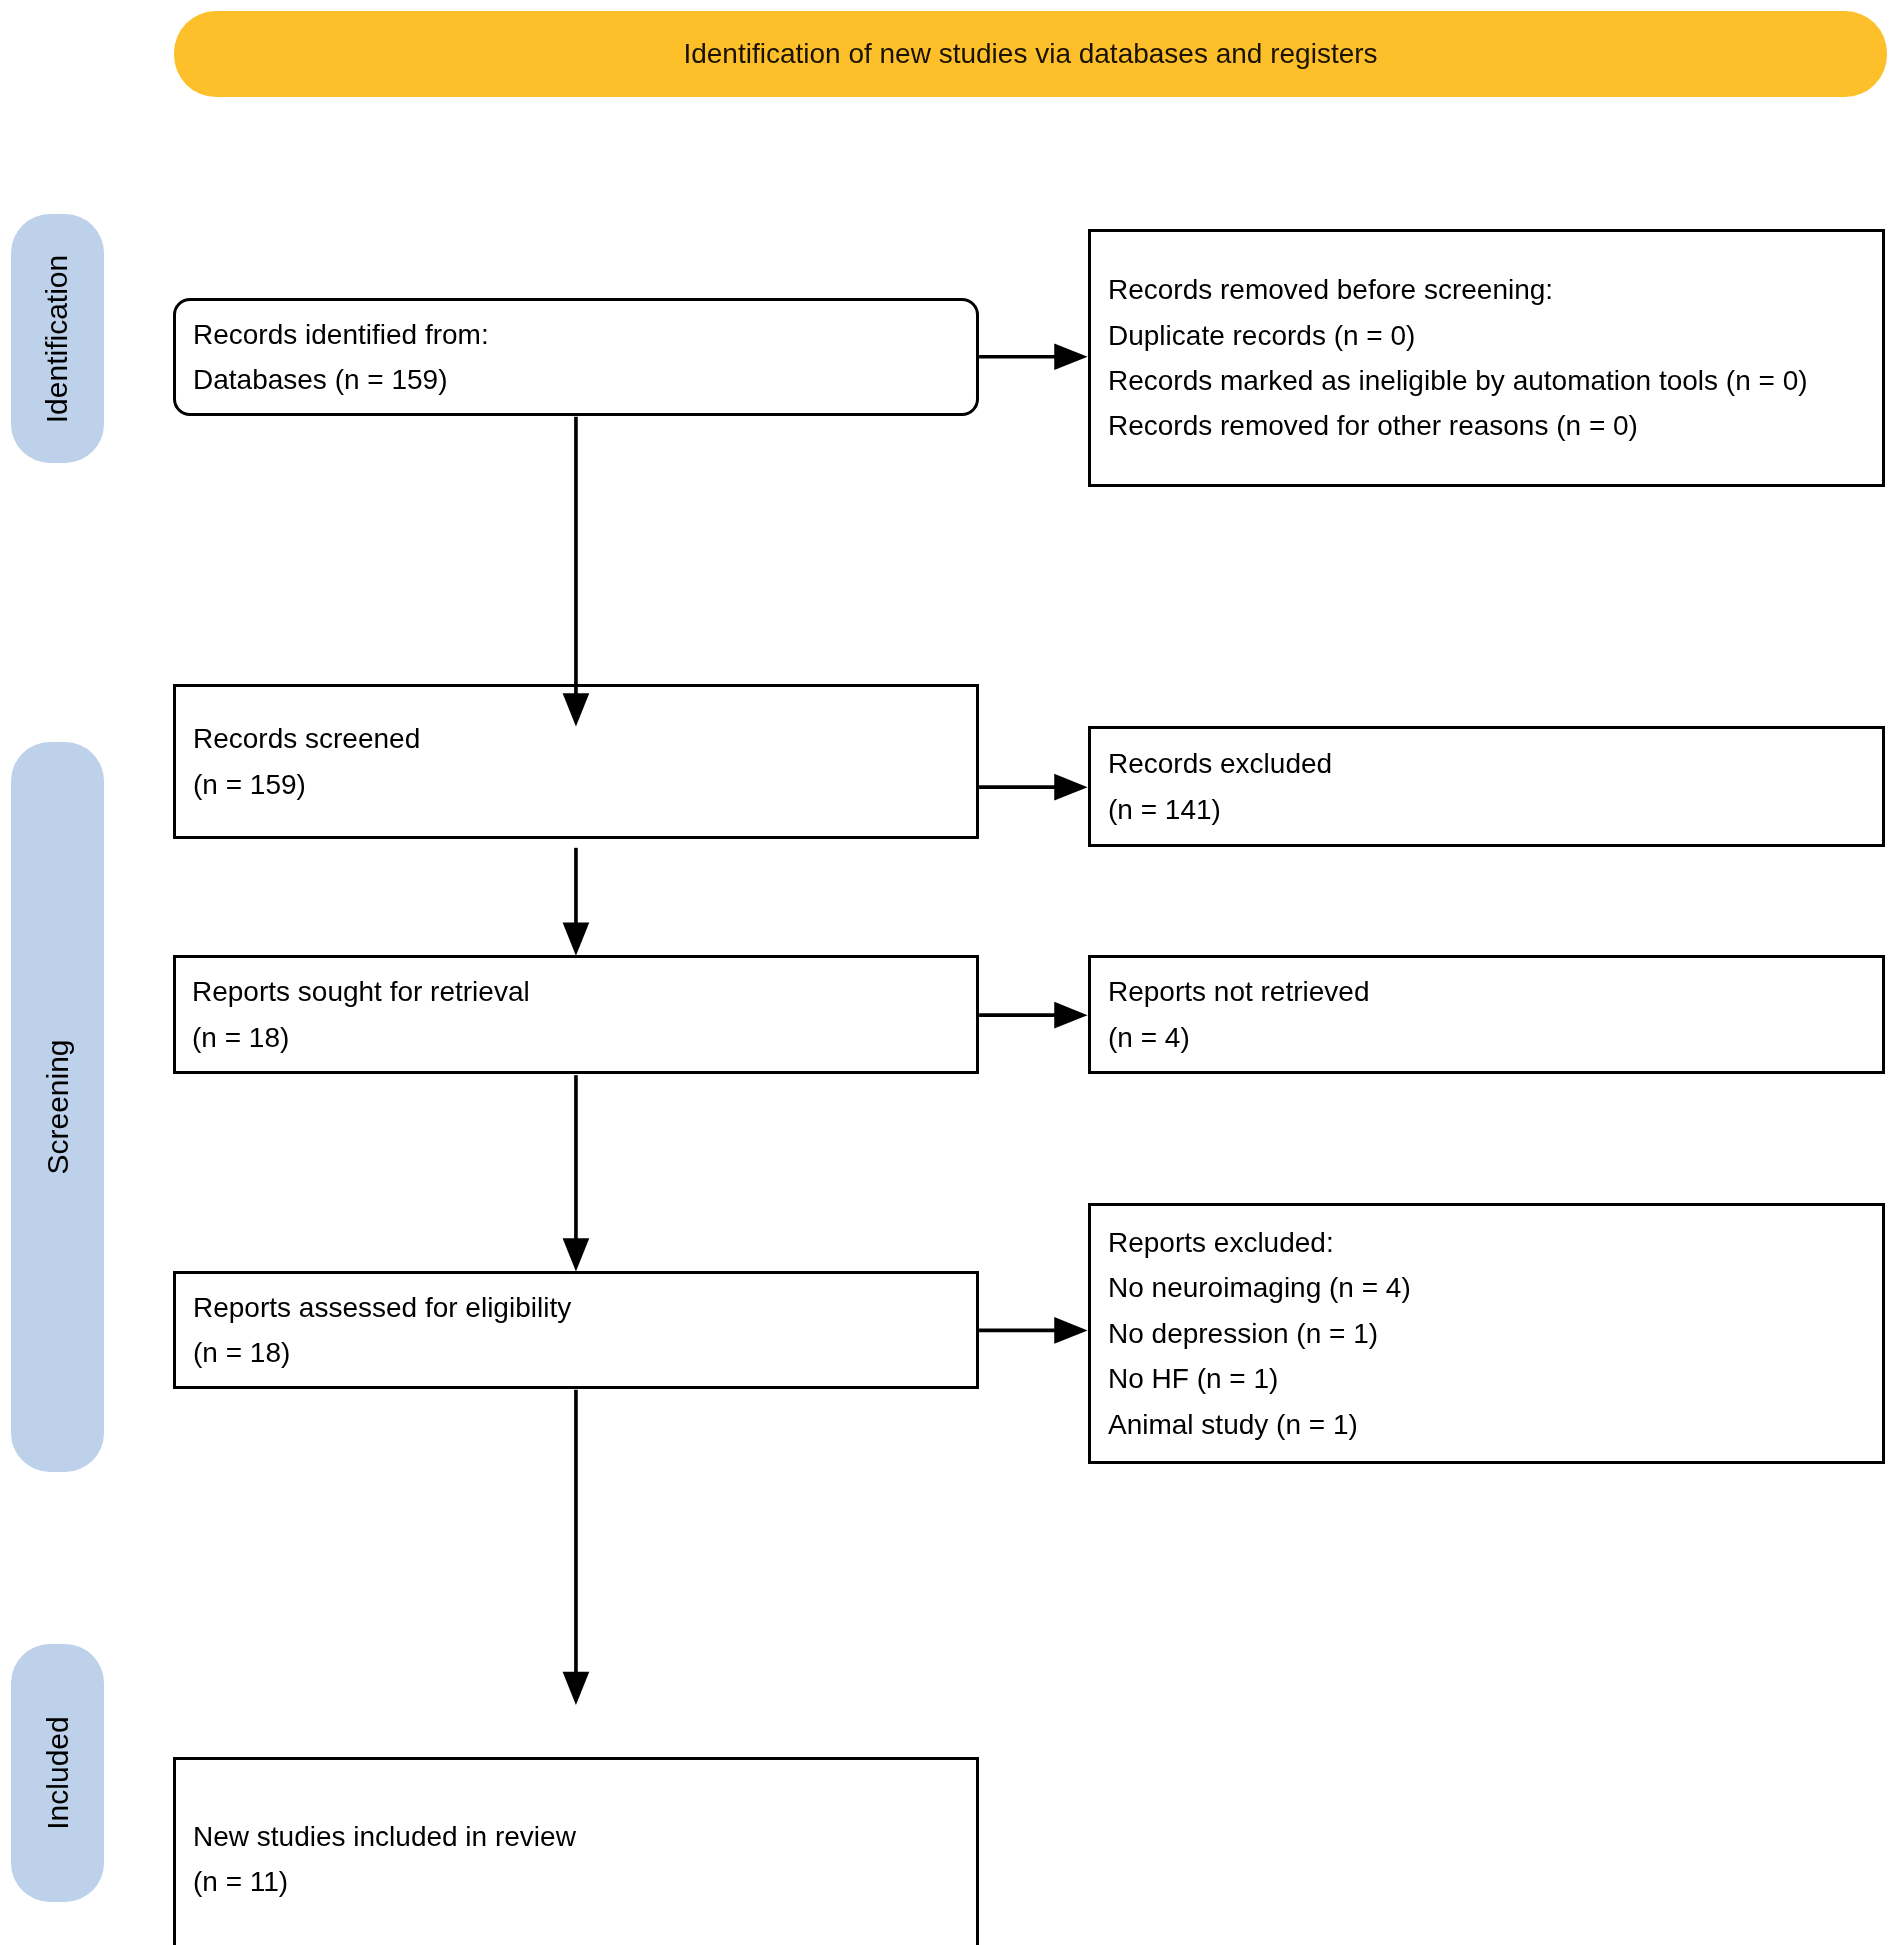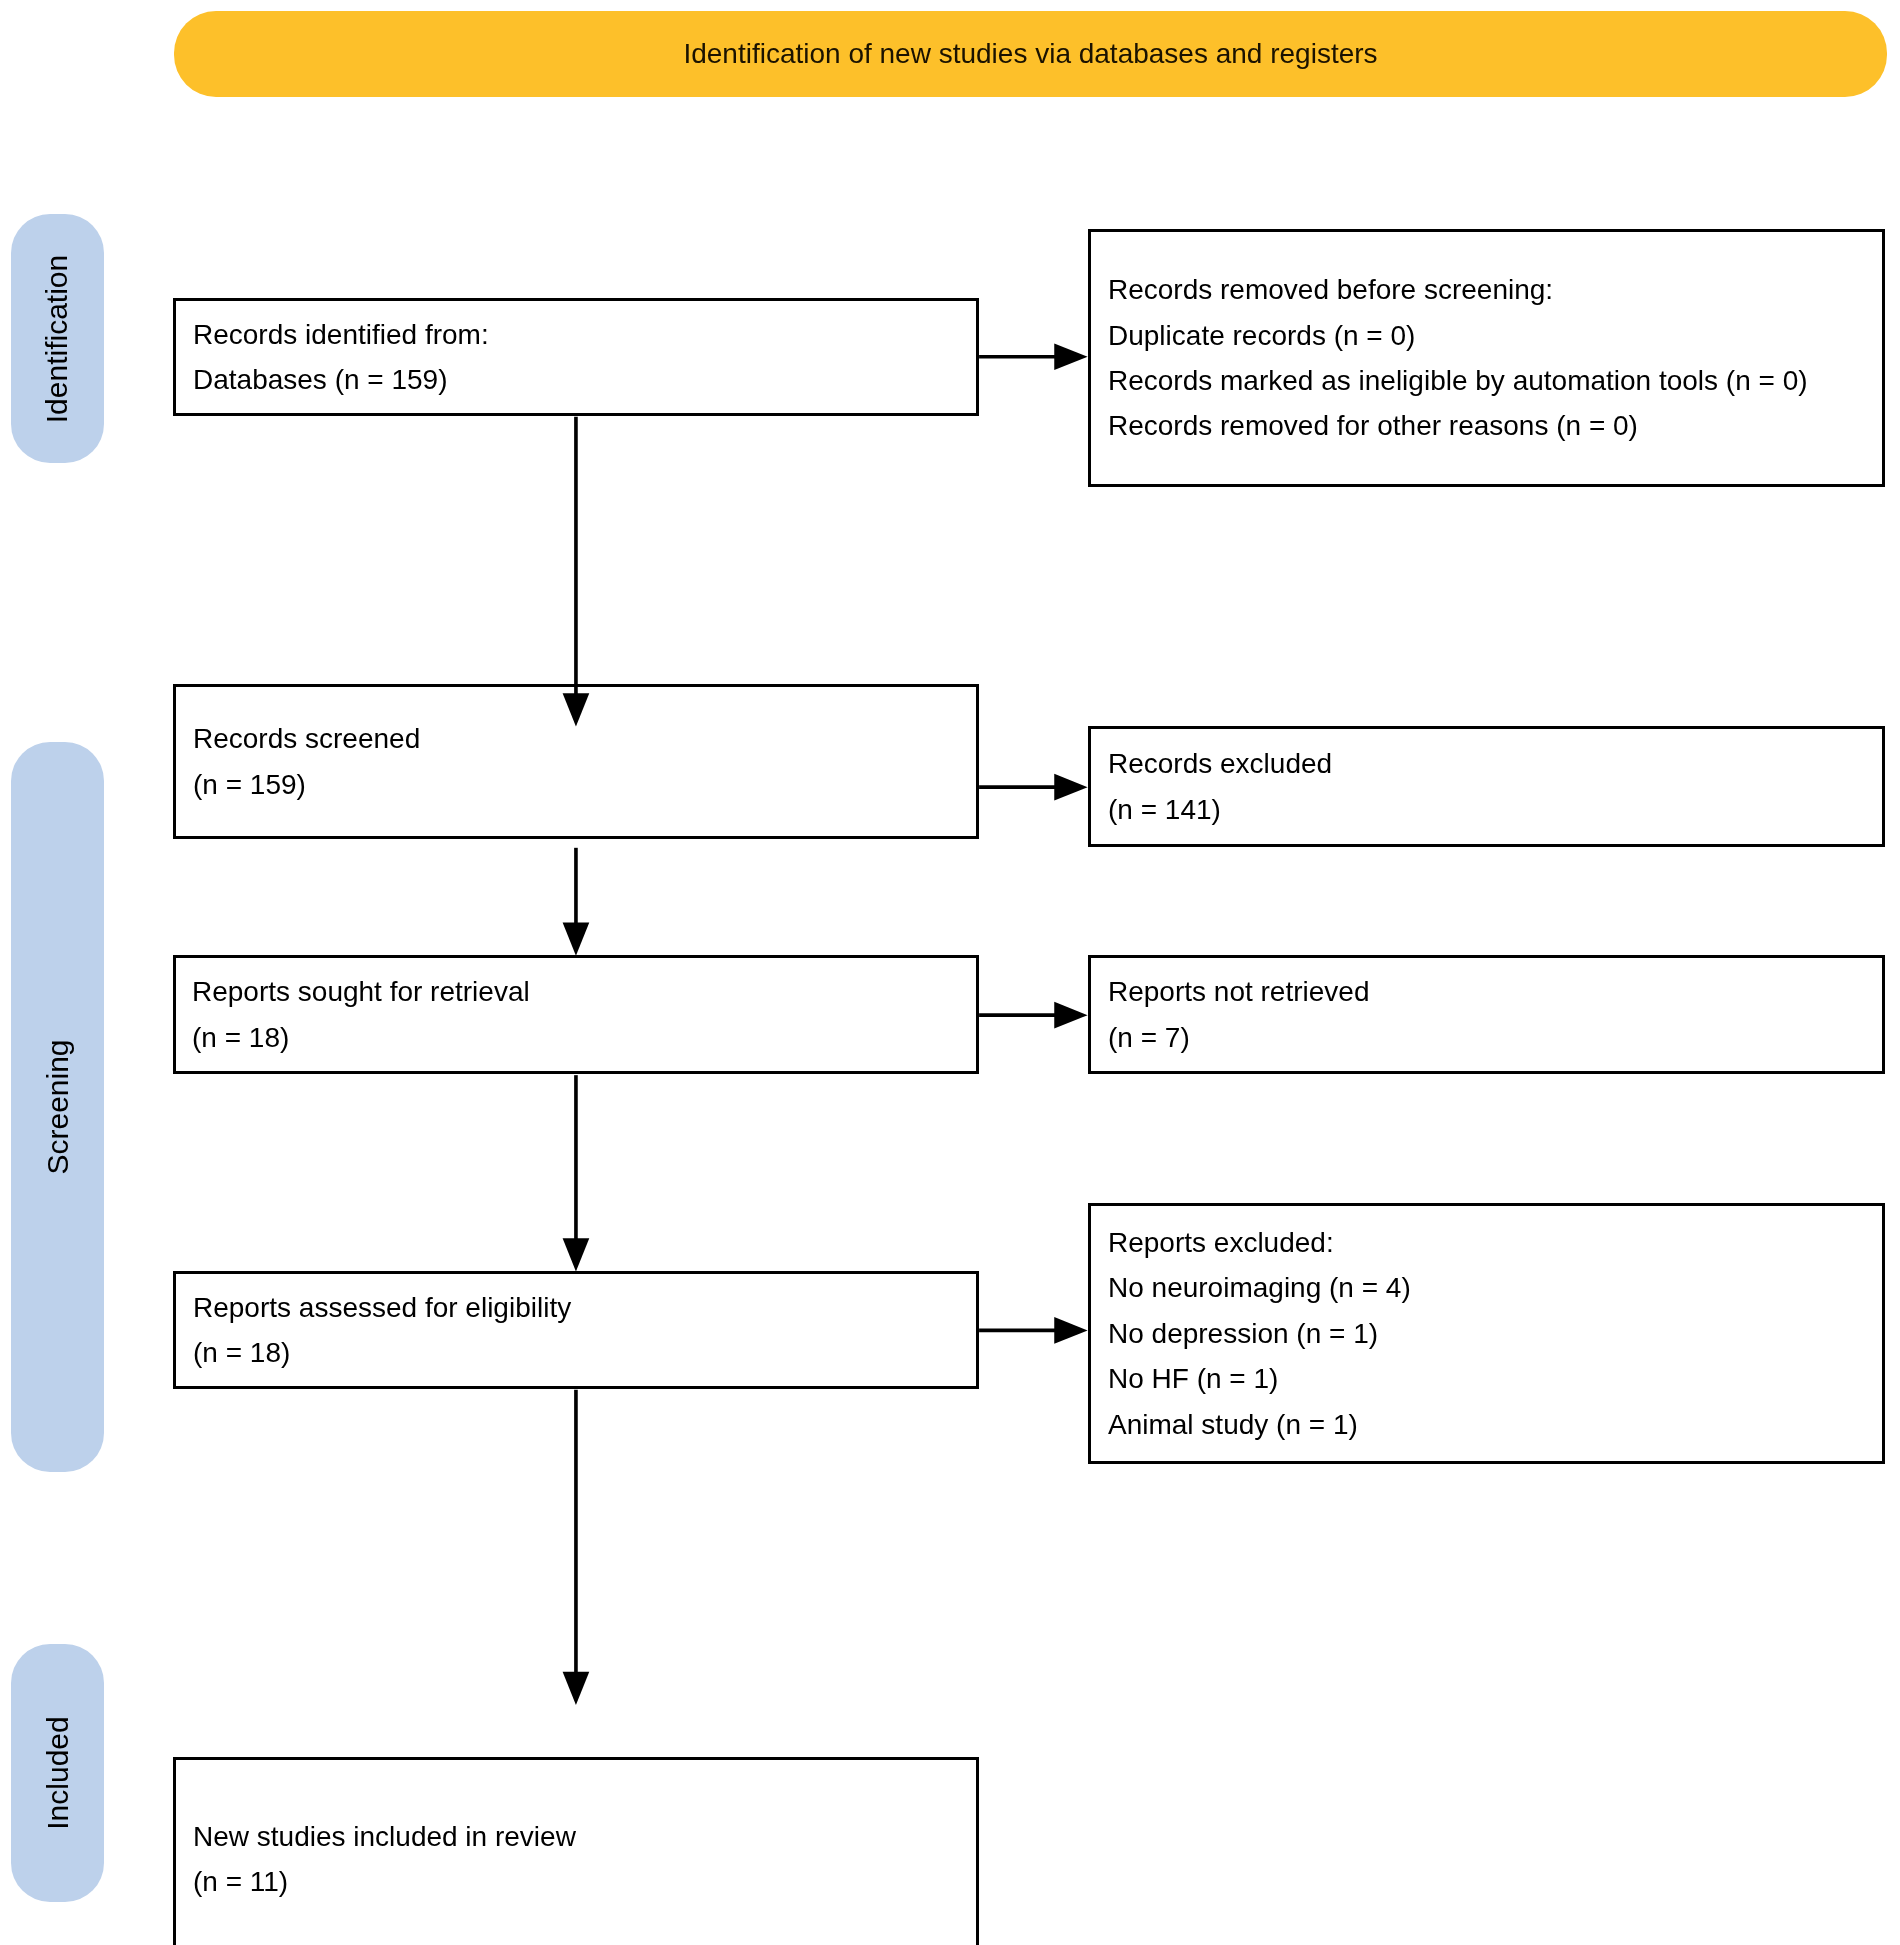--- a/index.html
+++ b/index.html
@@ -53,21 +53,21 @@
     display: flex; flex-direction: column;
     align-items: flex-start; justify-content: center;
     text-align: center;
     font-size: 28px;
     line-height: 1.62;
     padding: 6px 17px;
   }
   .col-left  { left: 173px;  width: 806px; }
   .col-right { left: 1088px; width: 797px; }
 
-  .box-records-identified  { top: 298px;  height: 118px; }
+  .box-records-identified  { top: 298px;  height: 118px; border-radius: 17px; }
   .box-records-removed     { top: 229px;  height: 258px; }
   .box-records-screened    { top: 684px; height: 155px; }
   .box-records-excluded    { top: 726px; height: 121px; }
   .box-reports-sought      { top: 955px; height: 119px; padding-left: 16px; }
   .box-reports-not-retrieved { top: 955px; height: 119px; }
   .box-reports-assessed    { top: 1271px; height: 118px; }
   .box-reports-excluded    { top: 1203px; height: 261px; }
   .box-new-studies         { top: 1757px; height: 204px; }
 
   .arrows {
@@ -118,21 +118,21 @@
     <div>(n = 141)</div>
   </div>
 
   <div class="box col-left box-reports-sought">
     <div>Reports sought for retrieval</div>
     <div>(n = 18)</div>
   </div>
 
   <div class="box col-right box-reports-not-retrieved">
     <div>Reports not retrieved</div>
-    <div>(n = 7)</div>
+    <div>(n = 4)</div>
   </div>
 
   <div class="box col-left box-reports-assessed">
     <div>Reports assessed for eligibility</div>
     <div>(n = 18)</div>
   </div>
 
   <div class="box col-right box-reports-excluded">
     <div>Reports excluded:</div>
     <div>No neuroimaging (n = 4)</div>

